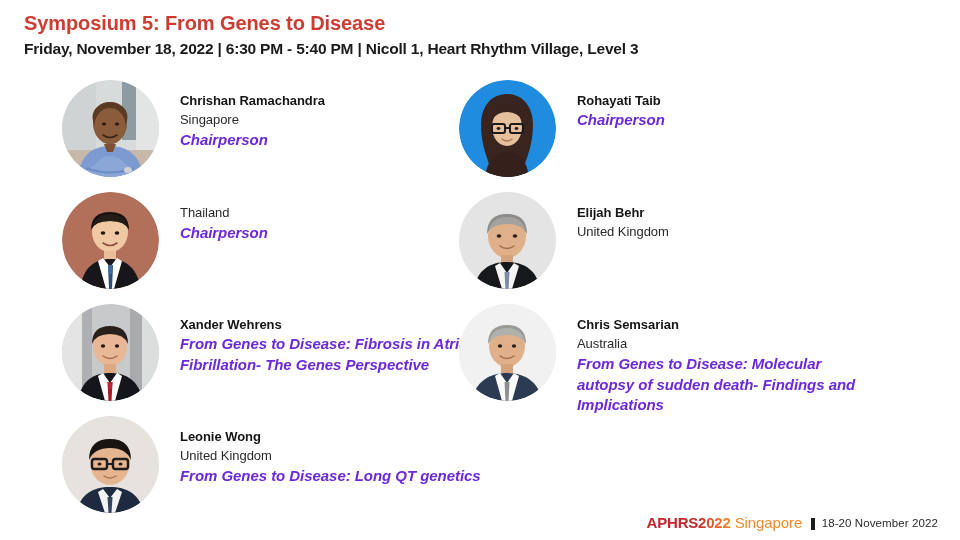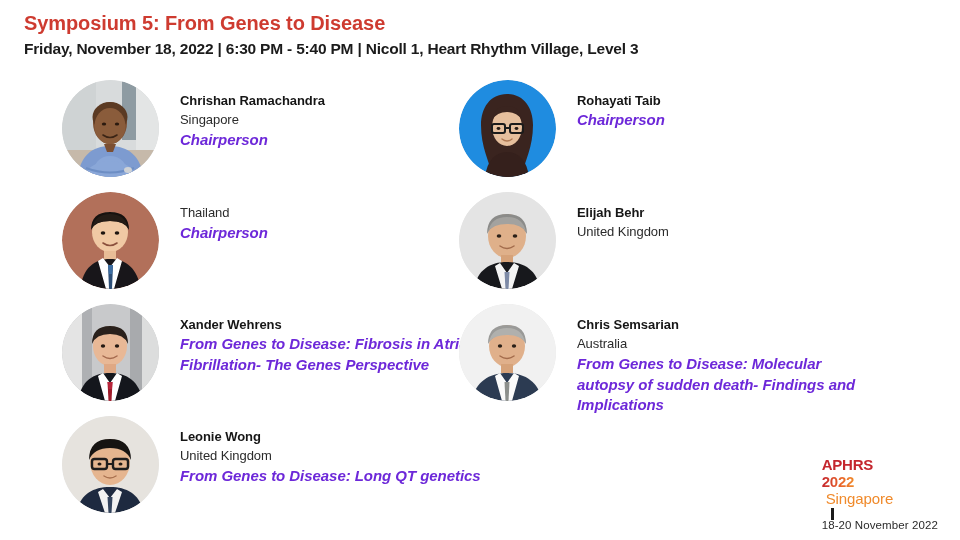--- a/index.html
+++ b/index.html
@@ -104,23 +104,22 @@
     max-width: 310px;
   }
   #column-right .speaker-role { max-width: 310px; }
 
   
   #footer {
     position: absolute;
     right: 22px;
     bottom: 9px;
     display: flex;
-    align-items: flex-start;
+    align-items: center;
     white-space: nowrap;
-    flex-direction: column;
   }
   #brand-aphrs {
     font-size: 15px;
     font-weight: bold;
     color: #C4262E;
     letter-spacing: -0.2px;
   }
   #brand-year {
     font-size: 15px;
     font-weight: bold;

